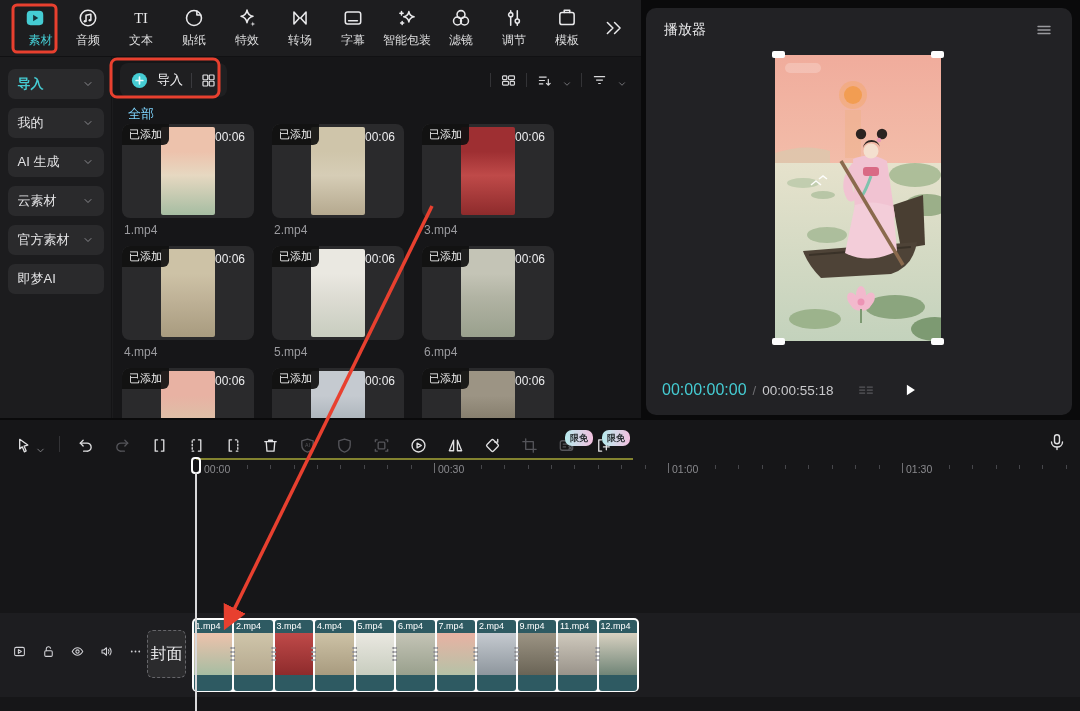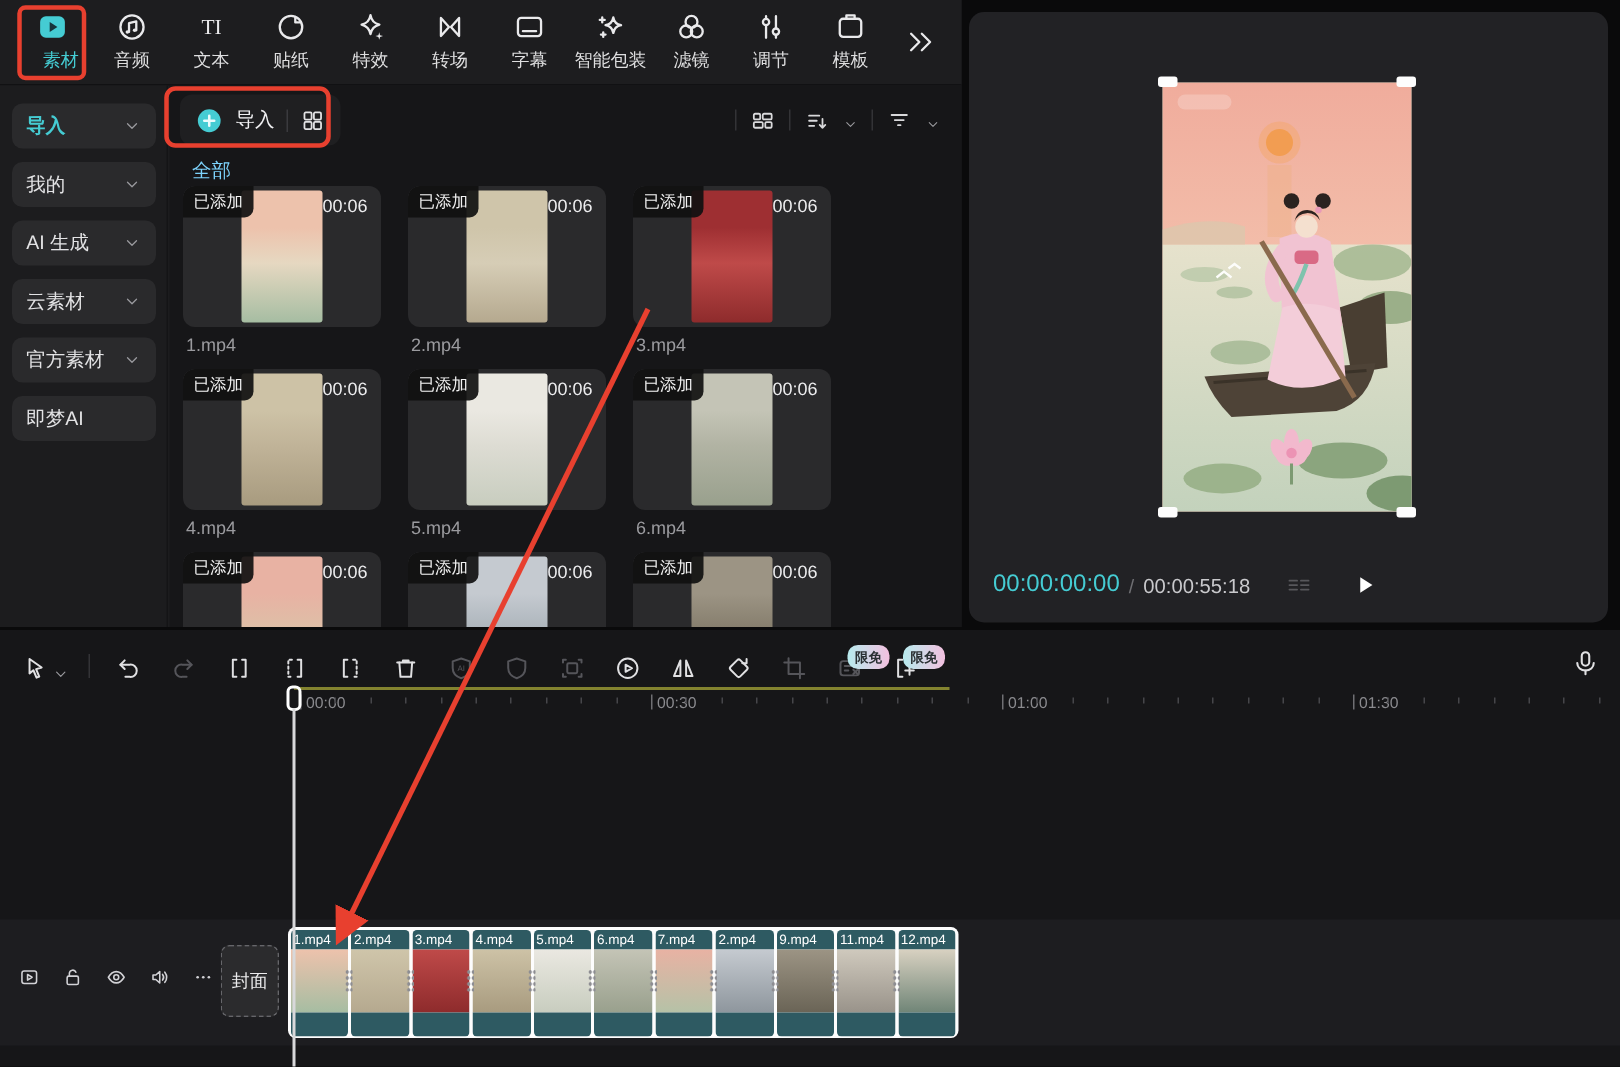--- a/index.html
+++ b/index.html
@@ -88,21 +88,21 @@
   .duration-line{position:absolute;left:196px;top:0;width:437px;height:2px;background:#83832f;}
   .tick{position:absolute;width:1px;background:#46464a;top:7px;}
   .tick.minor{height:4px;}
   .tick.major{height:10px;background:#6f6f73;top:5px;}
   .rlabel{position:absolute;top:5px;font-size:10.5px;color:#8a8a8e;}
 
   .lane{position:absolute;left:0;top:193px;width:1080px;height:84px;background:#1d1d20;}
   .track-controls{position:absolute;left:12px;top:31px;display:flex;gap:14px;align-items:center;color:#d2d2d6;}
   .tc-ic{width:15px;height:15px;cursor:pointer;}
   .cover-btn{position:absolute;left:147px;top:17px;width:37px;height:46px;background:#2b2b2d;
-    border:1px dashed #66666a;border-radius:6px;color:#ececee;font-size:12px;display:flex;
+    border:1px dashed #66666a;border-radius:6px;color:#ececee;font-size:16px;display:flex;
     align-items:center;justify-content:center;cursor:pointer;}
   .clips{position:absolute;left:192px;top:5px;height:74px;display:flex;background:#fdfdfd;
     border-radius:5px;padding:1.5px;gap:2px;box-sizing:border-box;}
   .clip{width:38.5px;height:71px;border-radius:3px;overflow:hidden;display:flex;flex-direction:column;flex:none;cursor:pointer;}
   .clip-label{height:13px;background:#2e5a62;color:#fff;font-size:9px;line-height:13px;padding-left:2px;
     white-space:nowrap;overflow:hidden;}
   .clip-img{flex:1;}
   .clip-foot{height:16px;background:#2e5a62;}
   .jdots{position:absolute;width:5px;height:15px;top:28px;z-index:2;
     background-image:radial-gradient(circle,#8d8d92 1px,transparent 1.3px);background-size:3px 4px;}
@@ -352,20 +352,26 @@
       <span class="badge">已添加</span>
       <div class="thumb" style="background:linear-gradient(180deg, #9c9484 0%, #9c9484 28%, #867e6d 55%, #6a6456 100%)"></div>
       <span class="dur">00:06</span>
     </div>
     </div>
         </div>
     </div>
   </div>
 
   <div class="player-panel">
+    <div class="player-header">
+      <span class="player-title">播放器</span>
+      <span class="hamburger"><svg viewBox="0 0 20 20" width="100%" height="100%" fill="none" stroke="currentColor" stroke-width="1.4" stroke-linecap="round" stroke-linejoin="round">
+            <path d="M4 6.5 H16 M4 10 H16 M4 13.5 H16"></path>
+          </svg></span>
+    </div>
     <div class="preview">
       <svg viewBox="0 0 166 286" width="166" height="286">
         <defs>
           <linearGradient id="sky" x1="0" y1="0" x2="0" y2="1">
             <stop offset="0" stop-color="#f0ac9c"></stop>
               <stop offset="1" stop-color="#f7d8bf"></stop>
           </linearGradient>
           <linearGradient id="water" x1="0" y1="0" x2="0" y2="1">
             <stop offset="0" stop-color="#e6e2cc"></stop>
               <stop offset="1" stop-color="#c3d2bc"></stop>

